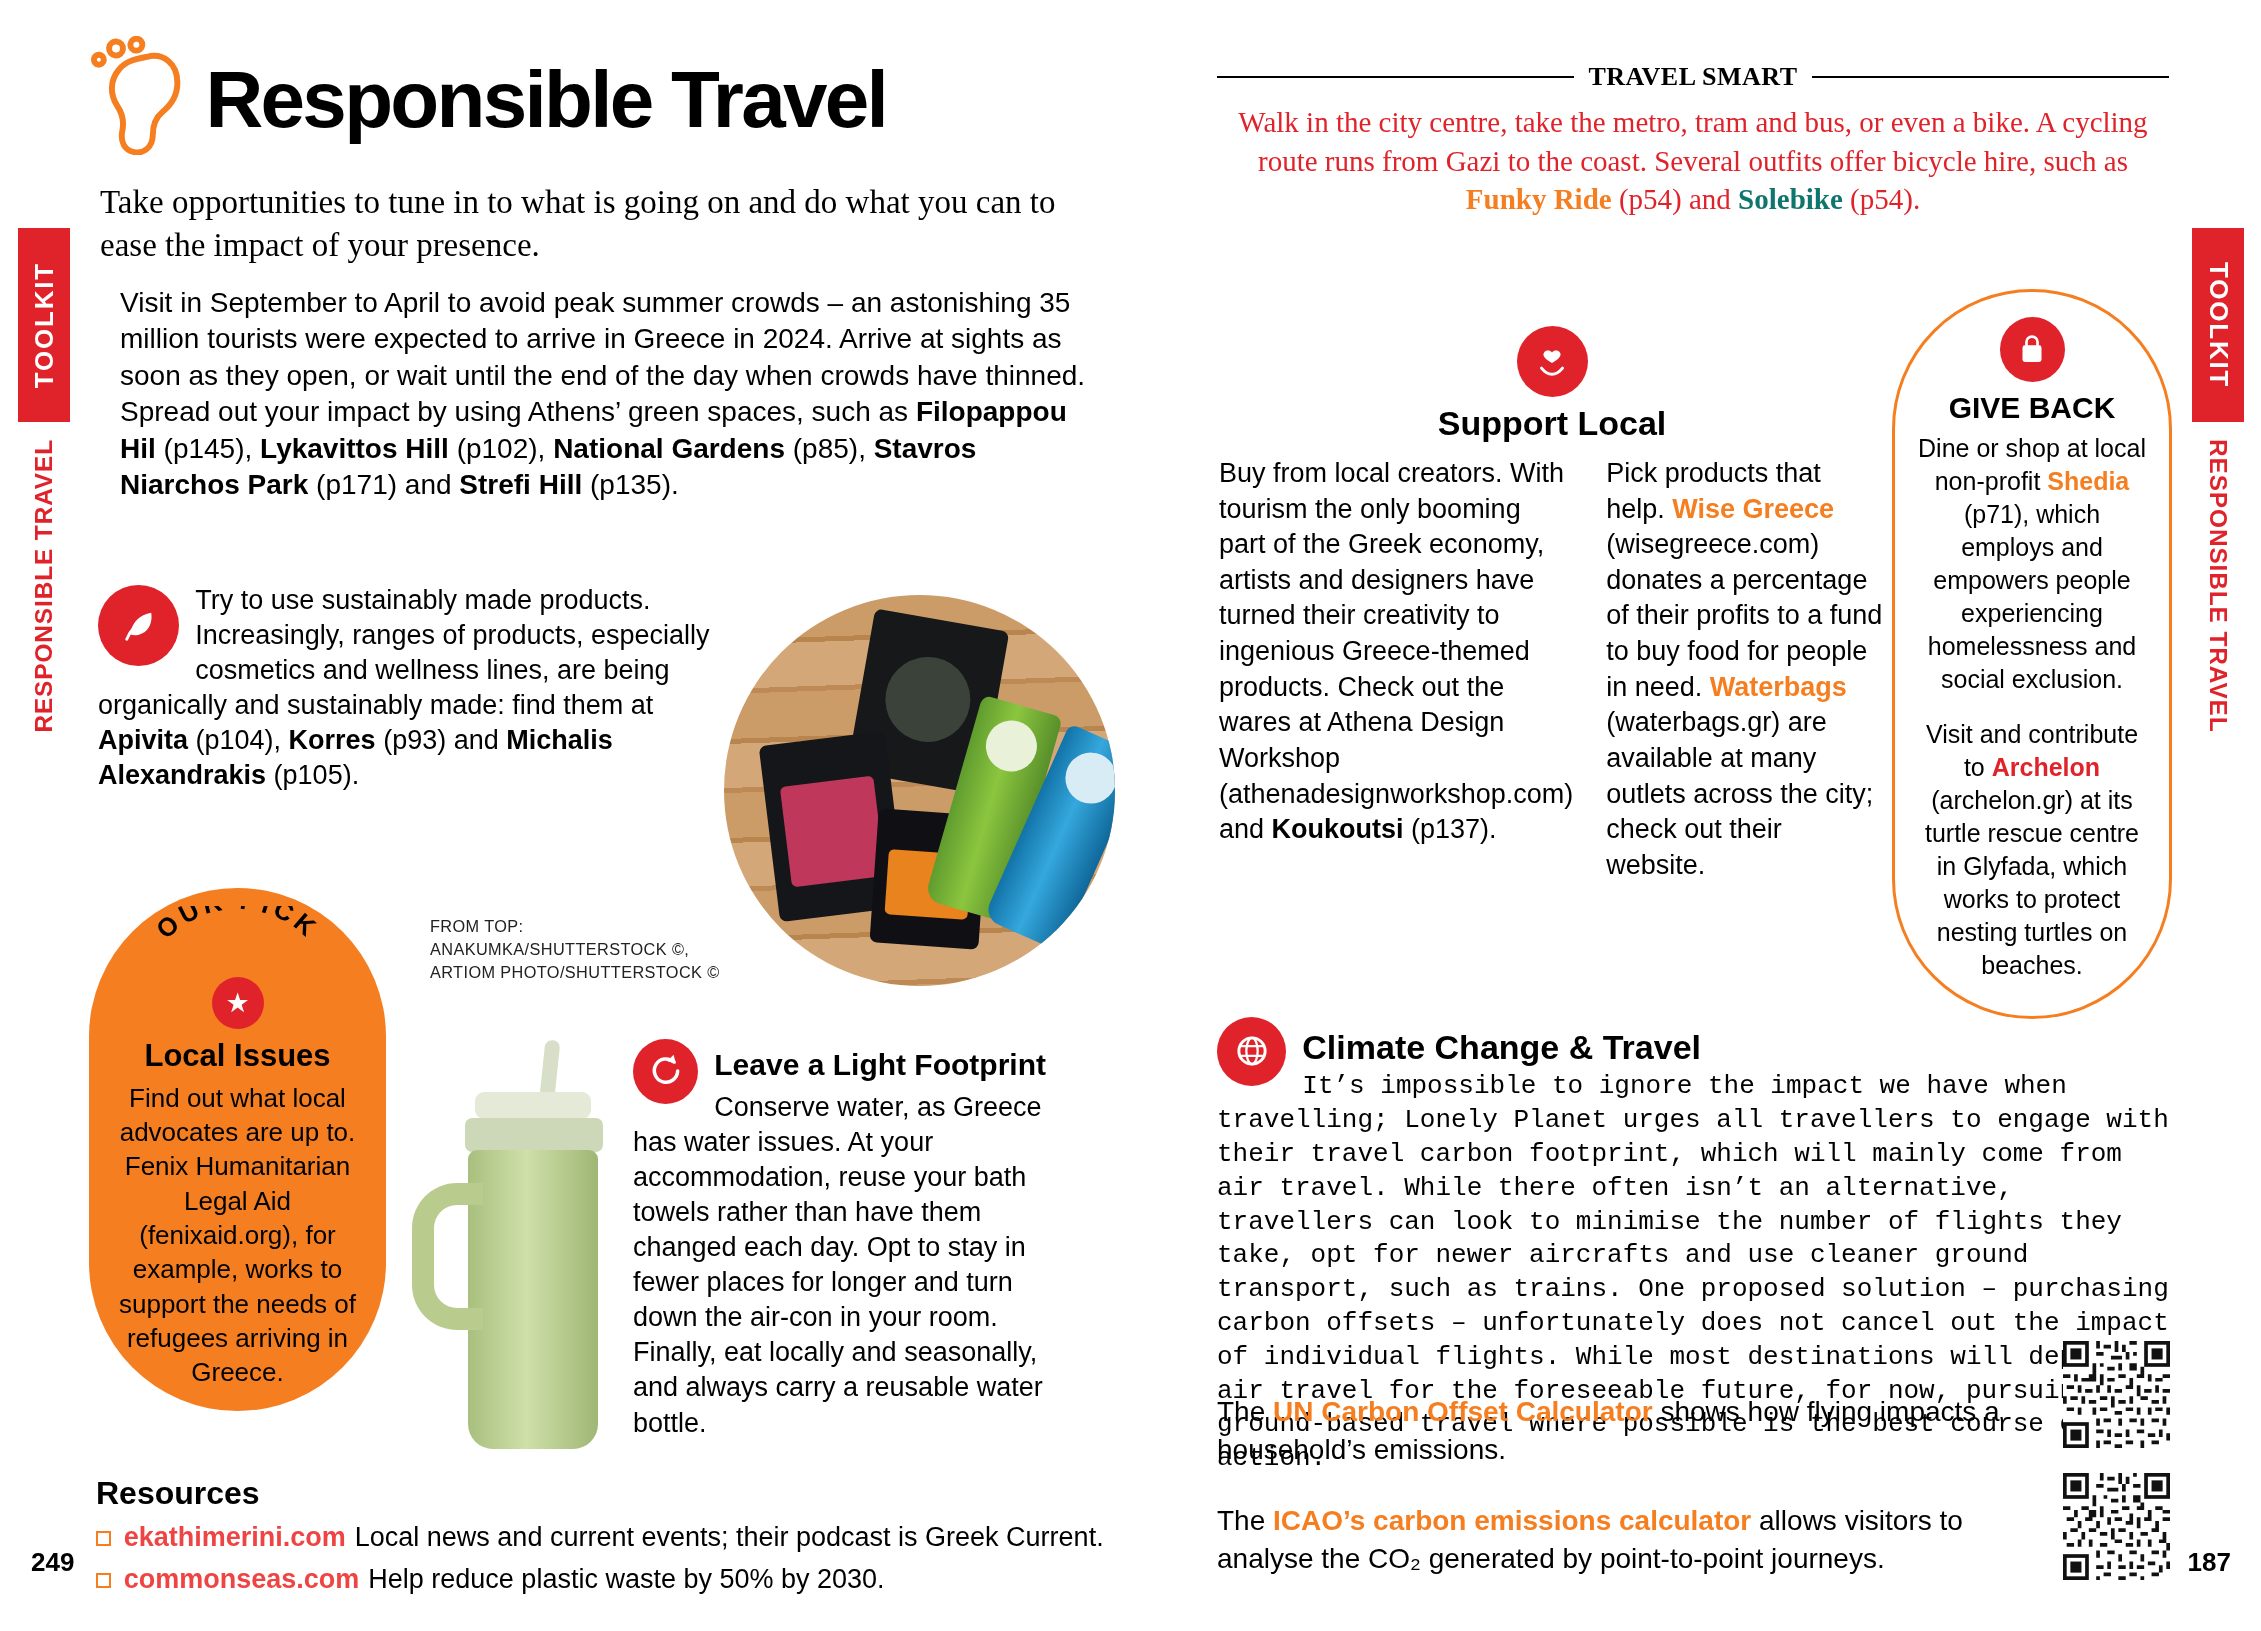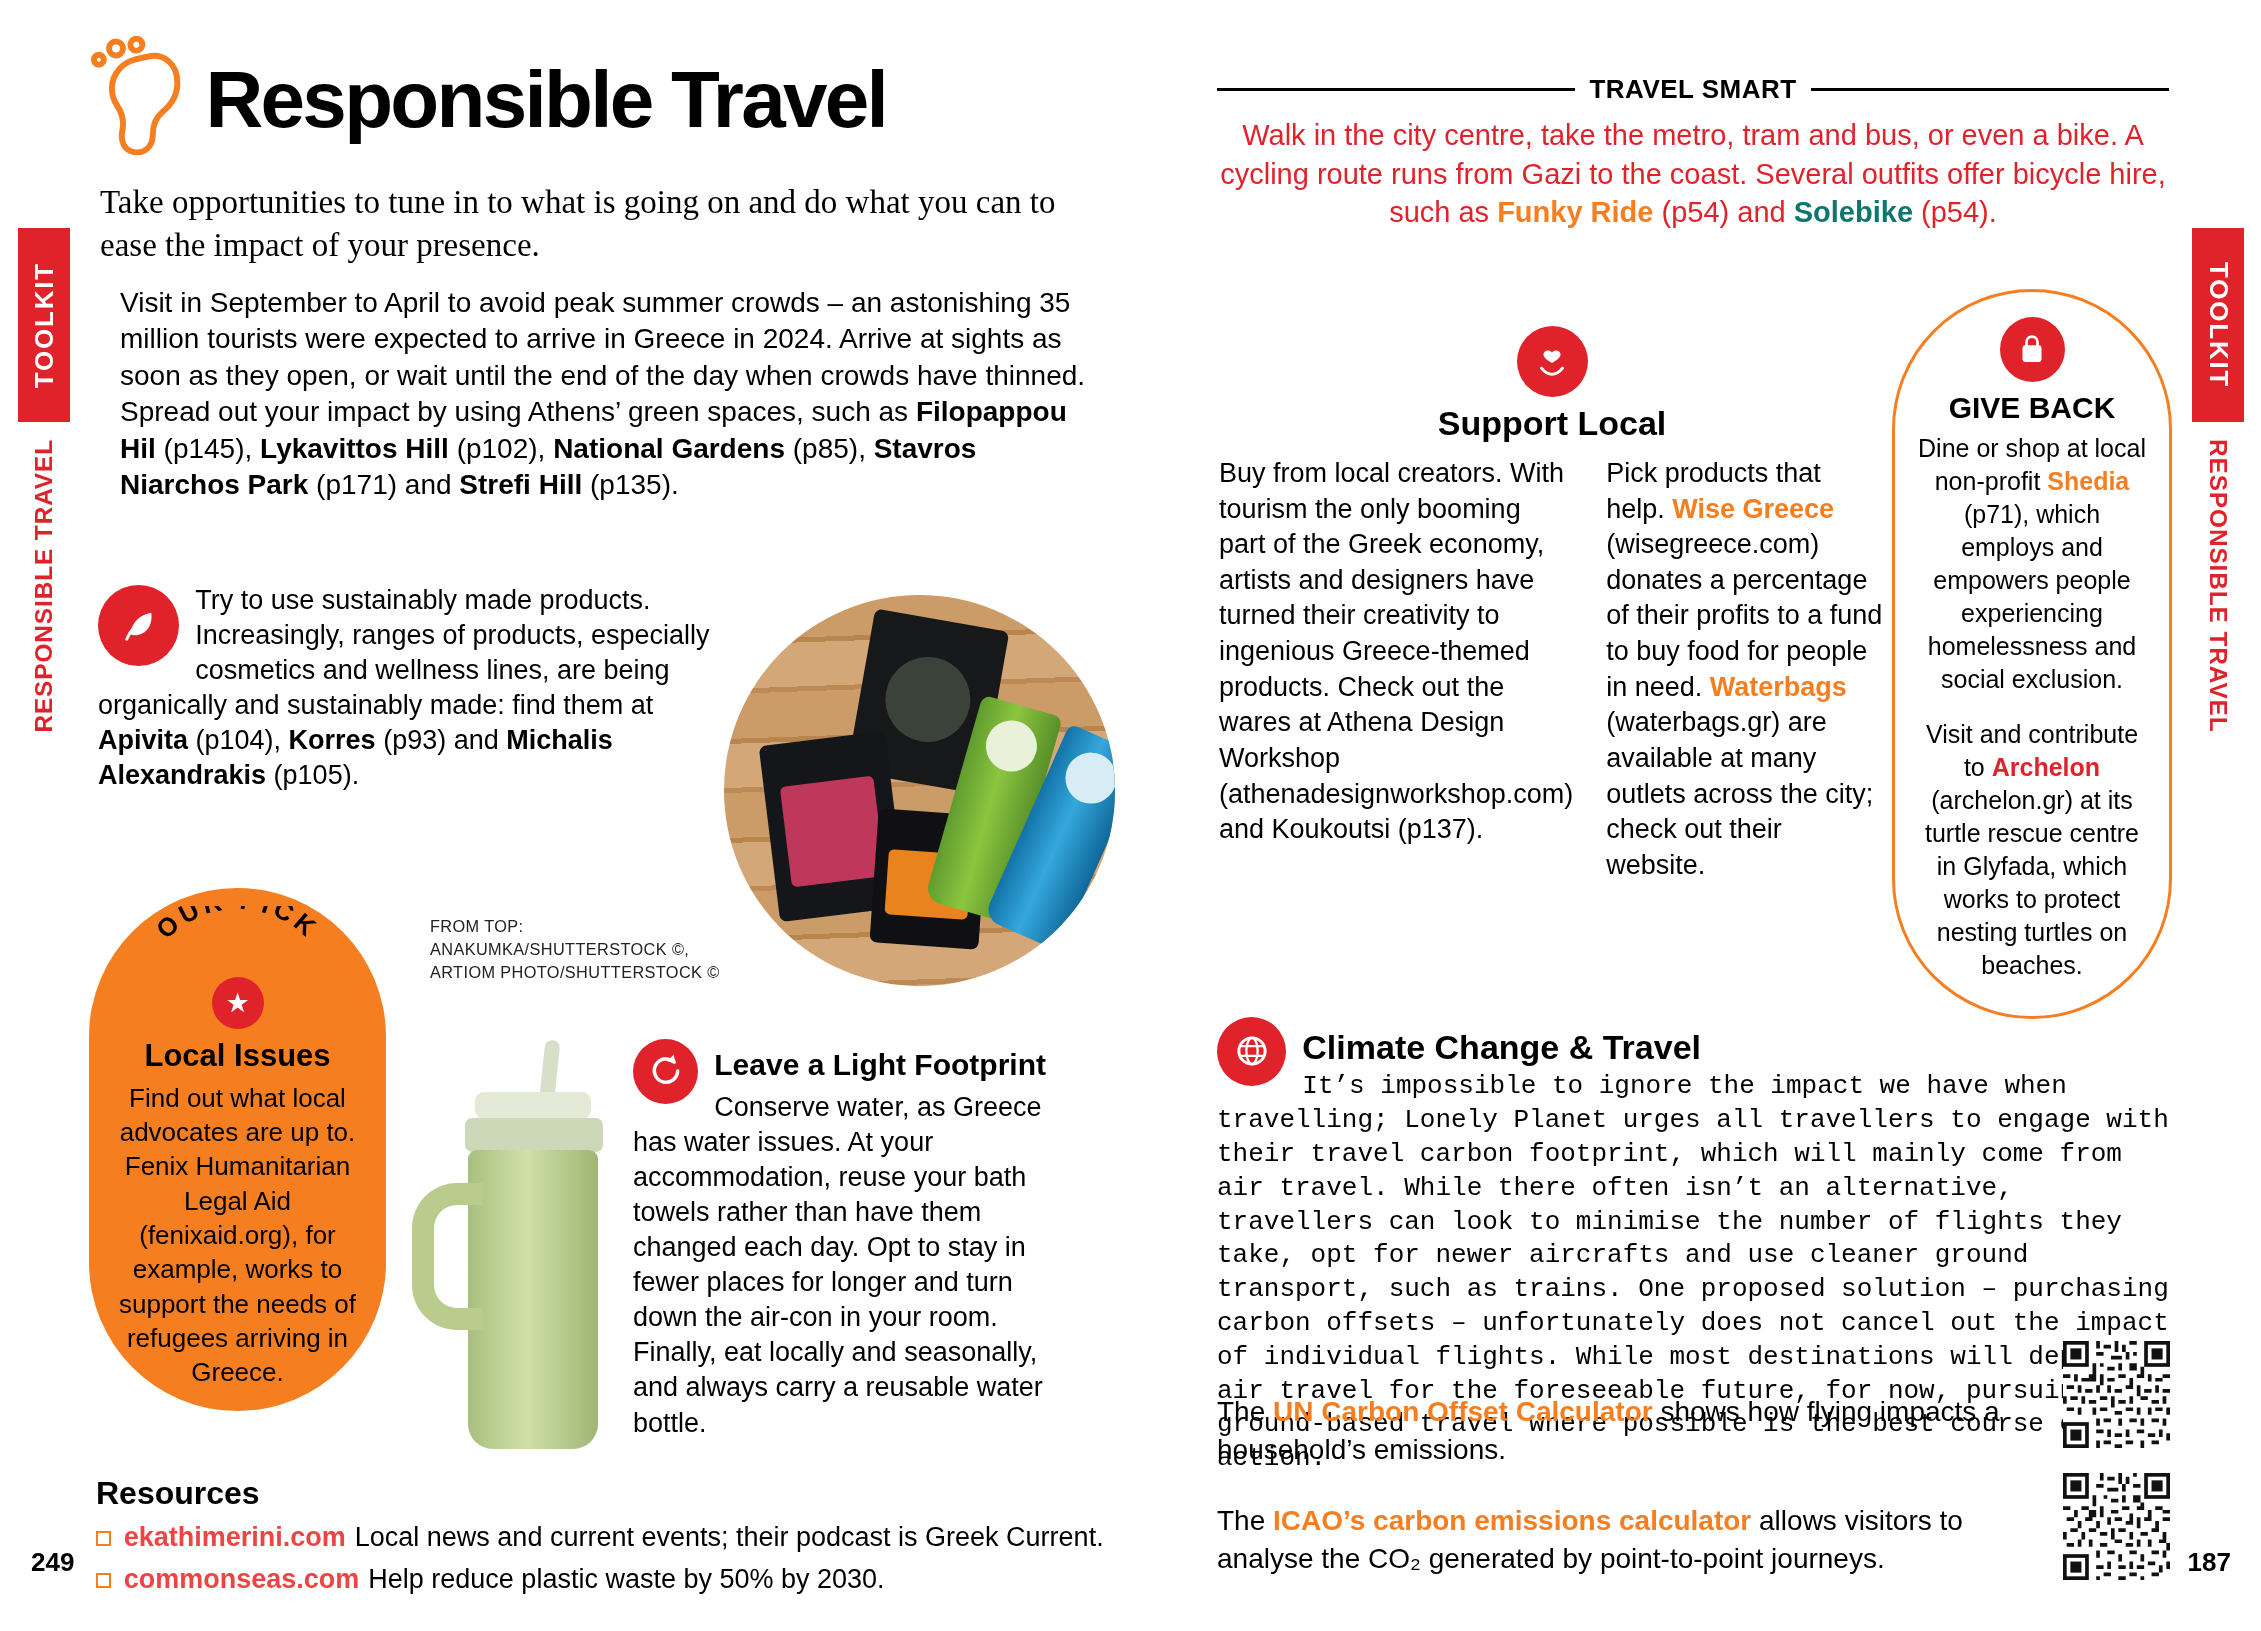--- a/index.html
+++ b/index.html
@@ -84,21 +84,21 @@
   .res-item{margin:0 0 5.4px 0;font-size:27px;line-height:1.35;}
   .res-bullet{display:inline-block;width:11px;height:11px;border:2.7px solid #f57f20;margin-right:12.7px;}
   .res-link{font-weight:700;color:#ef4444;margin-right:9px;}
   .lnk{font-weight:700;color:#f57f20;}
 
   .pagenum{position:absolute;font-size:26px;font-weight:700;}
   .pn-left{left:31px;top:1547px;}
   .pn-right{right:31px;top:1547px;}
 
   
-  .travel-smart{position:absolute;left:1217px;top:74px;width:952px;}
+  .travel-smart{position:absolute;left:1217px;top:62px;width:952px;font-family:Liberation Serif, serif;}
   .ts-head{display:flex;align-items:center;gap:14.5px;}
   .ts-line{flex:1;height:2.7px;background:#000;}
   .ts-title{font-size:26px;font-weight:700;letter-spacing:0.5px;}
   .ts-body{margin:11px 0 0 0;color:#e0232b;font-size:29px;line-height:1.33;text-align:center;}
 
   .sec-support{position:absolute;left:1219px;top:326px;width:666px;}
   .support-icon{width:71px;height:71px;margin:0 auto;}
   .support-title{margin:7.2px 0 0 0;text-align:center;font-size:34px;font-weight:700;}
   .support-cols{display:flex;gap:33px;margin-top:12.7px;}
   .support-cols .col{flex:1;margin:0;font-size:27px;line-height:1.32;}
@@ -235,21 +235,21 @@
 
   <section class="sec-support">
     <div class="icon-circle support-icon">
       <svg viewBox="0 0 48 48" width="42" height="42">
         <path fill="#fff" d="M24 13c2.5-3 7-3 9 0 2 2.8.7 6.4-9 12-9.7-5.6-11-9.2-9-12 2-3 6.5-3 9 0z"></path>
         <path fill="none" stroke="#fff" stroke-width="3.4" stroke-linecap="round" d="M12 31c4 5 8 7 12 7s8-2 12-7"></path>
       </svg>
     </div>
     <h2 class="support-title">Support Local</h2>
     <div class="support-cols">
-      <p class="col"><span>Buy from local creators. With tourism the only booming part of the Greek economy, artists and designers have turned their creativity to ingenious Greece-themed products. Check out the wares at Athena Design Workshop (athenadesignworkshop.com) and </span><span style="font-weight: 400;">Koukoutsi</span><span> (p137).</span></p>
+      <p class="col"><span>Buy from local creators. With tourism the only booming part of the Greek economy, artists and designers have turned their creativity to ingenious Greece-themed products. Check out the wares at Athena Design Workshop (athenadesignworkshop.com) and </span><span style="font-weight: 700;">Koukoutsi</span><span> (p137).</span></p>
       <p class="col"><span>Pick products that help. </span><span style="font-weight: 700; color: rgb(245, 127, 32);">Wise Greece</span><span> (wisegreece.com) donates a percentage of their profits to a fund to buy food for people in need. </span><span style="font-weight: 700; color: rgb(245, 127, 32);">Waterbags</span><span> (waterbags.gr) are available at many outlets across the city; check out their website.</span></p>
     </div>
   </section>
 
   <aside class="give-back">
     <div class="icon-circle gb-icon ic-72">
       <svg viewBox="0 0 48 48" width="38" height="38">
         <path fill="none" stroke="#fff" stroke-width="3.4" d="M17 20v-6a7 7 0 0 1 14 0v6"></path>
         <rect x="12" y="18" width="24" height="21" rx="3" fill="#fff"></rect>
       </svg>

